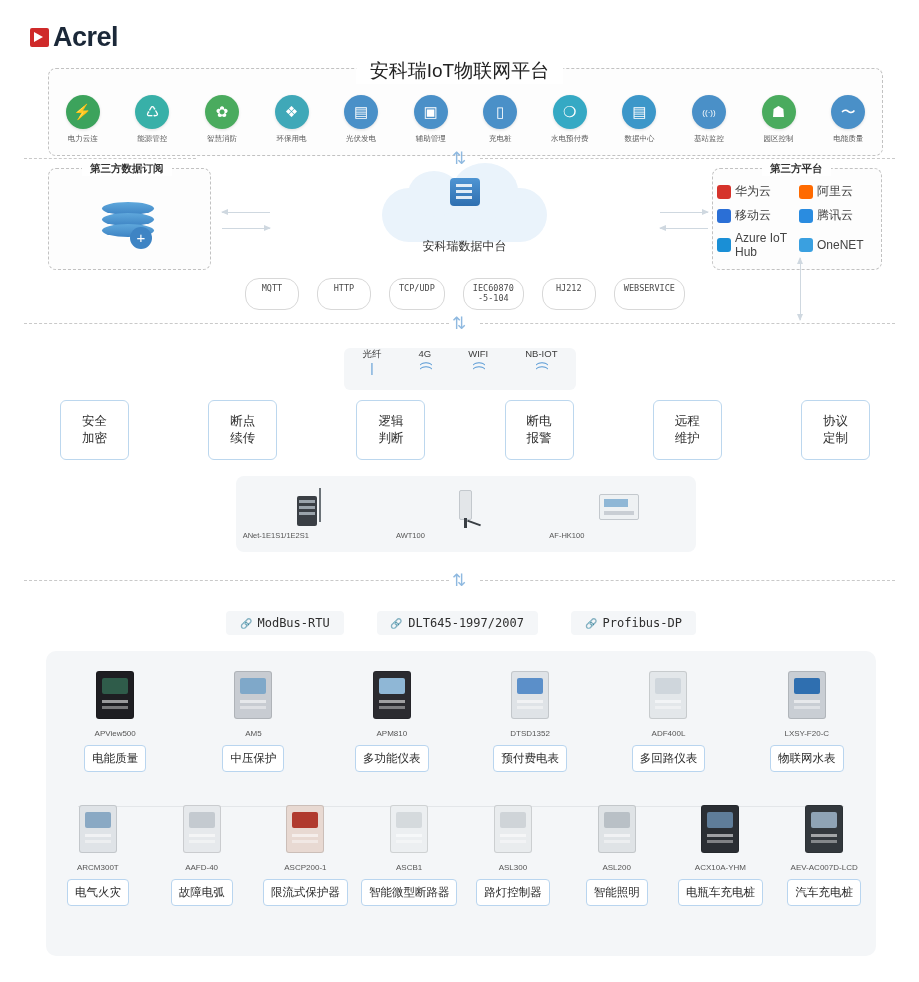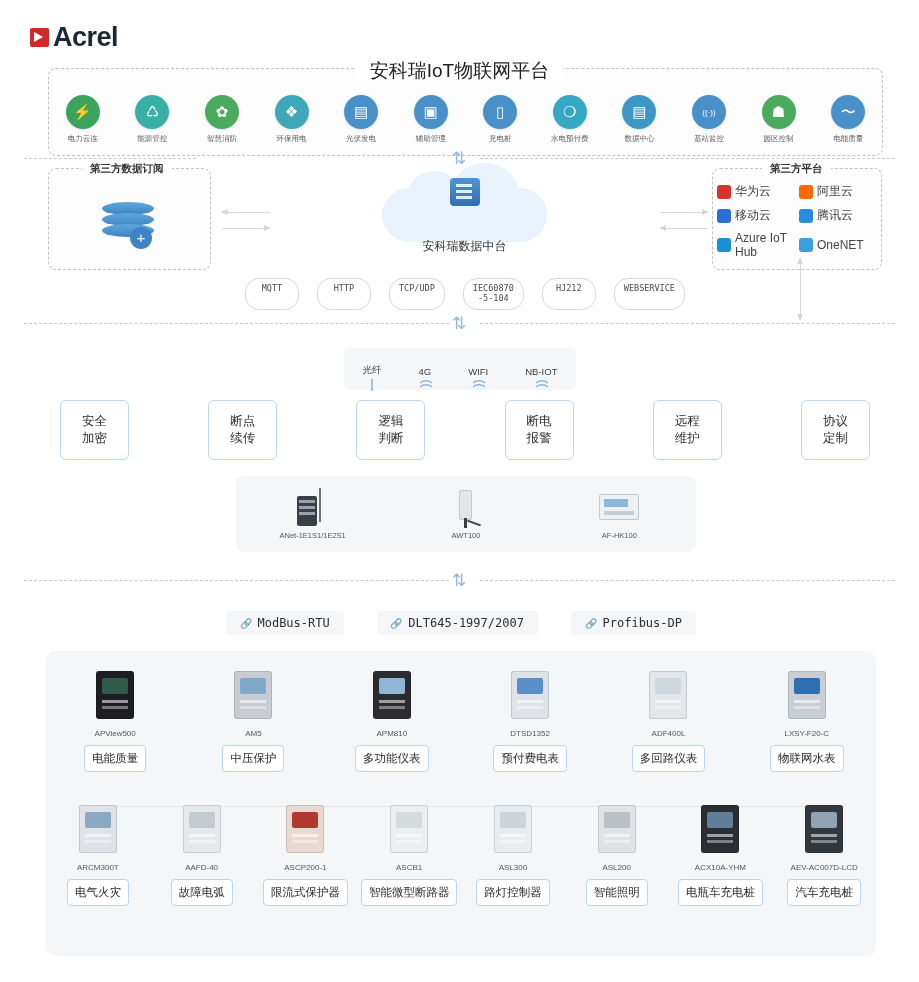--- a/index.html
+++ b/index.html
@@ -229,21 +229,21 @@
     min-width: 54px;
   }
 
   
   .netbox {
     position: absolute;
     left: 344px; top: 348px;
     width: 232px; height: 42px;
     background: #f4f6f8;
     border-radius: 6px;
-    display: flex; align-items: flex-end;
+    display: flex; align-items: flex-start;
     justify-content: space-around;
   }
   .netitem { text-align: center; font-size: 9.5px; color: #3b3b3b; }
   .netitem .ico { font-size: 13px; color: #5b9bd5; line-height: 13px; }
 
   
   .feat-row {
     position: absolute;
     left: 60px; top: 400px;
     width: 810px;
@@ -262,21 +262,21 @@
 
   
   .gw-panel {
     position: absolute;
     left: 236px; top: 476px;
     width: 460px; height: 76px;
     background: #f4f6f8;
     border-radius: 8px;
     display: flex; justify-content: space-around; align-items: center;
   }
-  .gw { text-align: center; width: 140px; }
+  .gw { text-align: left; width: 140px; }
   .gw .lbl { font-size: 7.5px; color: #555; margin-top: 3px; }
 
   
   .bus-row {
     position: absolute;
     left: 226px; top: 611px;
     width: 470px;
     display: flex; justify-content: space-between;
   }
   .bus {

